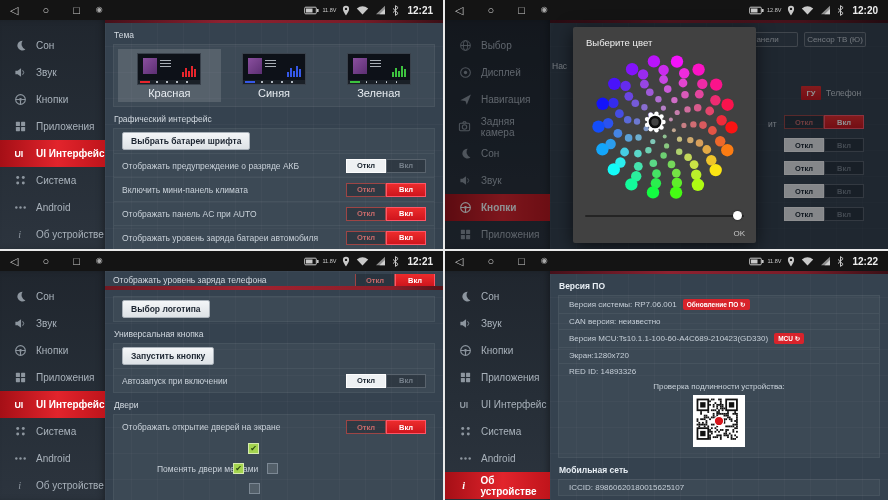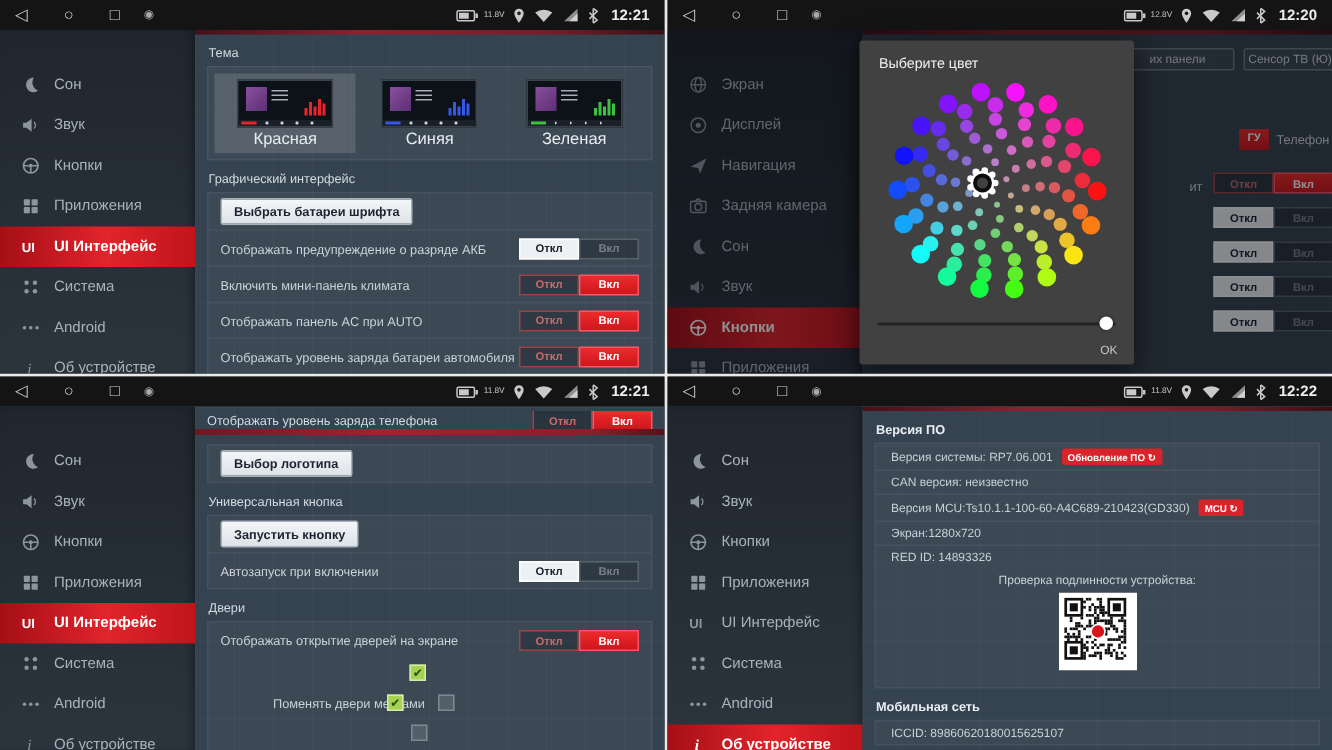--- a/index.html
+++ b/index.html
@@ -9,21 +9,21 @@
   .statusbar{height:20px;background:#141414;display:flex;align-items:center;justify-content:space-between;padding:0 10px;box-sizing:border-box;}
   .st-left{display:flex;align-items:center;gap:24px;color:#cfcfcf;}
   .st-left .nv{font-size:11px;line-height:1;cursor:default;}
   .st-left .nv.rec{font-size:8px;opacity:.8;margin-left:-8px;}
   .st-right{display:flex;align-items:center;gap:6px;}
   .volt{font-size:5.5px;color:#c9c9c9;margin-left:-3px;}
   .time{font-size:10px;font-weight:bold;color:#ededed;margin-left:2px;}
   .st-ic{display:flex;align-items:center;gap:6px;}
   
   .app{position:relative;height:229px;display:flex;background:#35424f;}
-  .sidebar{width:130px;flex:none;background:linear-gradient(180deg,#20262e 0%,#262e37 55%,#2c343e 100%);padding-top:23px;box-sizing:border-box;box-shadow:inset -4px 0 8px -4px rgba(0,0,0,.5);}
+  .sidebar{width:105px;flex:none;background:linear-gradient(180deg,#20262e 0%,#262e37 55%,#2c343e 100%);padding-top:12px;box-sizing:border-box;box-shadow:inset -4px 0 8px -4px rgba(0,0,0,.5);}
   .side-item{display:flex;align-items:center;gap:9px;height:27px;padding-left:13px;color:#a9b2bb;font-size:10px;cursor:default;}
   .s-icon{width:14px;height:14px;display:inline-flex;align-items:center;justify-content:center;color:#8d969f;}
   .s-icon svg{width:13px;height:13px;}
   .side-item.active{background:linear-gradient(90deg,#a50f16,#e2242c 55%,#c0141b);color:#fff;font-weight:bold;}
   .side-item.active .s-icon{color:#fff;}
   .content{flex:1;position:relative;padding:7px 8px 0 8px;overflow:hidden;
     background-color:#35424f;
     background-image:linear-gradient(rgba(255,255,255,.022) 1px,transparent 1px),linear-gradient(90deg,rgba(255,255,255,.022) 1px,transparent 1px);
     background-size:26px 26px;}
   .content::before{content:'';position:absolute;left:0;right:0;top:0;height:3px;background:linear-gradient(90deg,#45101a,#8e2130 35%,#7a1c28 75%,#3a0f16);}
@@ -354,21 +354,21 @@
   <div class="app">
     <nav class="sidebar" id="sb1">
         <div class="side-item">
           <span class="s-icon">
             <svg viewBox="0 0 14 14" fill="none" stroke="currentColor">
               <circle cx="7" cy="7" r="5.2"></circle>
               <ellipse cx="7" cy="7" rx="2.3" ry="5.2"></ellipse>
               <path d="M1.8 7h10.4"></path>
             </svg>
           </span>
-          <span class="s-label">Экран</span>
+          <span class="s-label">Выбор</span>
         </div>
         <div class="side-item">
           <span class="s-icon">
             <svg viewBox="0 0 14 14" fill="none" stroke="currentColor">
               <circle cx="7" cy="7" r="5.2" stroke-width="1.1"></circle>
               <circle cx="7" cy="7" r="1.8" fill="currentColor" stroke="none"></circle>
             </svg>
           </span>
           <span class="s-label">Дисплей</span>
         </div>
@@ -427,21 +427,21 @@
             </svg>
           </span>
           <span class="s-label">Приложения</span>
         </div>
       </nav>
     <div class="content" id="ct1" style="padding: 0px;">
         <div class="trb tr-out-btn" style="left: 172px; top: 12px; width: 76px; height: 15px;">их панели</div>
         <div class="trb tr-out-btn" style="left: 254px; top: 12px; width: 62px; height: 15px;">Сенсор ТВ (Ю)</div>
         <div class="trb frag" style="left: 2px; top: 41px;">Нас</div>
         <div class="trb frag" style="left: 218px; top: 99px;">ит</div>
-        <div class="trb tab-gu" style="left: 251px; top: 66px; width: 20px; height: 14px; font-family: Liberation Mono, monospace;">ГУ</div>
+        <div class="trb tab-gu" style="left: 251px; top: 66px; width: 20px; height: 14px;">ГУ</div>
         <div class="trb tab-phone" style="left: 276px; top: 68px;">Телефон</div>
         <div class="trb" style="left: 234px; top: 95px;">
           <div class="tg">
             <span class="tg-btn ghost-red">Откл</span>
             <span class="tg-btn sel-red">Вкл</span>
           </div>
         </div>
         <div class="trb" style="left: 234px; top: 118px;">
           <div class="tg">
             <span class="tg-btn sel-white">Откл</span>

